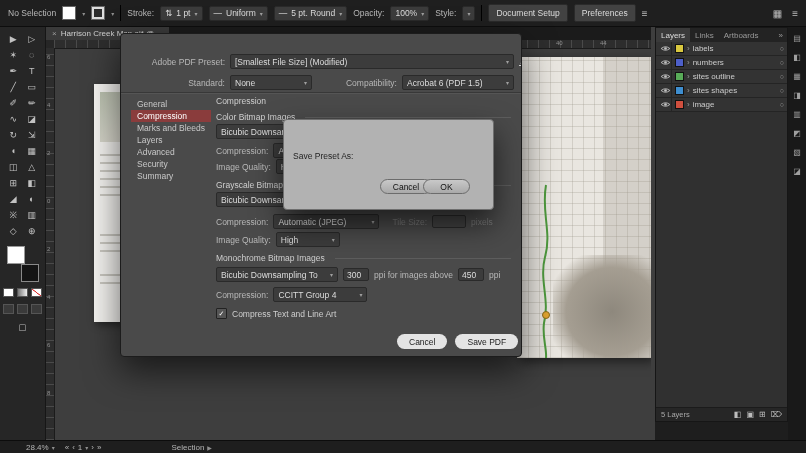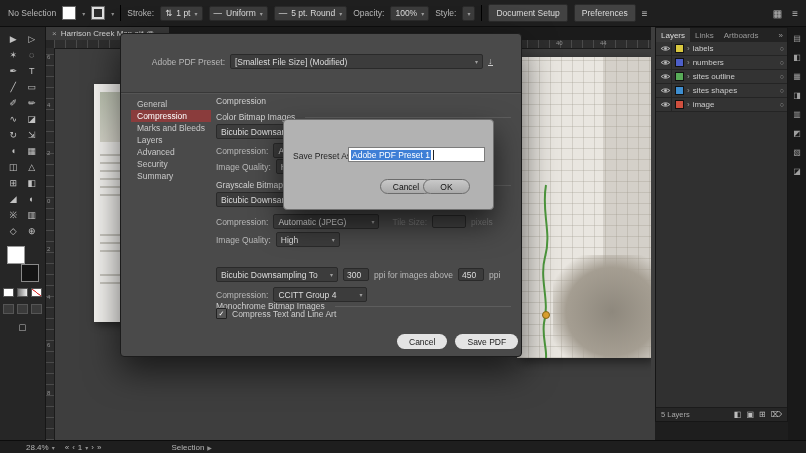--- a/index.html
+++ b/index.html
@@ -268,27 +268,39 @@
         <path d="M29,128 C24,155 35,175 28,200 C22,223 33,243 27,266 C25,280 30,292 29,301" fill="none" stroke="#4e9a3e" stroke-width="2"></path>
         <circle cx="29" cy="258" r="3.5" fill="#e2a52f" stroke="#8a6a1a" stroke-width="1"></circle>
       </svg>
     </div>
   </div>
 
   <div id="pdfdlg">
 
     <div class="drow" style="left:14px;top:20px;">
       <span class="rlabel" style="width:90px">Adobe PDF Preset:</span>
-      <span class="dd" style="width:253px">
+      <span class="dd" style="width:284px">
         <span>[Smallest File Size] (Modified)</span>
         <span class="caret">▾</span>
       </span>
       <span class="dl-icon">↓</span>
     </div>
 
+    <div class="drow" style="left:14px;top:41px;">
+      <span class="rlabel" style="width:90px">Standard:</span>
+      <span class="dd" style="width:82px">
+        <span>None</span>
+        <span class="caret">▾</span>
+      </span>
+      <span class="rlabel" style="width:66px;margin-left:14px">Compatibility:</span>
+      <span class="dd" style="width:112px">
+        <span>Acrobat 6 (PDF 1.5)</span>
+        <span class="caret">▾</span>
+      </span>
+    </div>
 
     <div class="divider"></div>
 
     <div class="side">
       <div class="side-item">General</div>
       <div class="side-item sel">Compression</div>
       <div class="side-item">Marks and Bleeds</div>
       <div class="side-item">Layers</div>
       <div class="side-item">Advanced</div>
       <div class="side-item">Security</div>
@@ -345,21 +357,21 @@
       <span class="rlabel dim">pixels</span>
     </div>
     <div class="drow" style="left:95px;top:198px;">
       <span class="rlabel">Image Quality:</span>
       <span class="dd" style="width:64px">
         <span>High</span>
         <span class="caret">▾</span>
       </span>
     </div>
 
-    <div class="drow sec" style="left:95px;top:219px;width:295px;margin-top:48px;">
+    <div class="drow sec" style="left:95px;top:219px;width:295px;">
       <span>Monochrome Bitmap Images</span>
       <span class="hline"></span>
     </div>
     <div class="drow" style="left:95px;top:233px;">
       <span class="dd" style="width:122px">
         <span>Bicubic Downsampling To</span>
         <span class="caret">▾</span>
       </span>
       <span class="field" style="width:26px">300</span>
       <span class="rlabel">ppi for images above</span>
@@ -382,24 +394,20 @@
     </div>
 
     <div class="drow" style="left:276px;top:300px;gap:8px;">
       <span class="pill">Cancel</span>
       <span class="pill">Save PDF</span>
     </div>
   </div>
 
   <div id="presetdlg">
     <span class="pd-label">Save Preset As:</span>
-    <div class="pd-input">
-      <span class="seltext">Adobe PDF Preset 1</span>
-      <span class="cursorbar"></span>
-    </div>
     <div class="pd-btn" style="left:96px;width:52px">Cancel</div>
     <div class="pd-btn" style="left:139px;width:47px">OK</div>
   </div>
 
   <div id="dock">
     <div class="panel">
       <div class="panel-tabs">
         <span class="ptab active">Layers</span>
         <span class="ptab">Links</span>
         <span class="ptab">Artboards</span>

